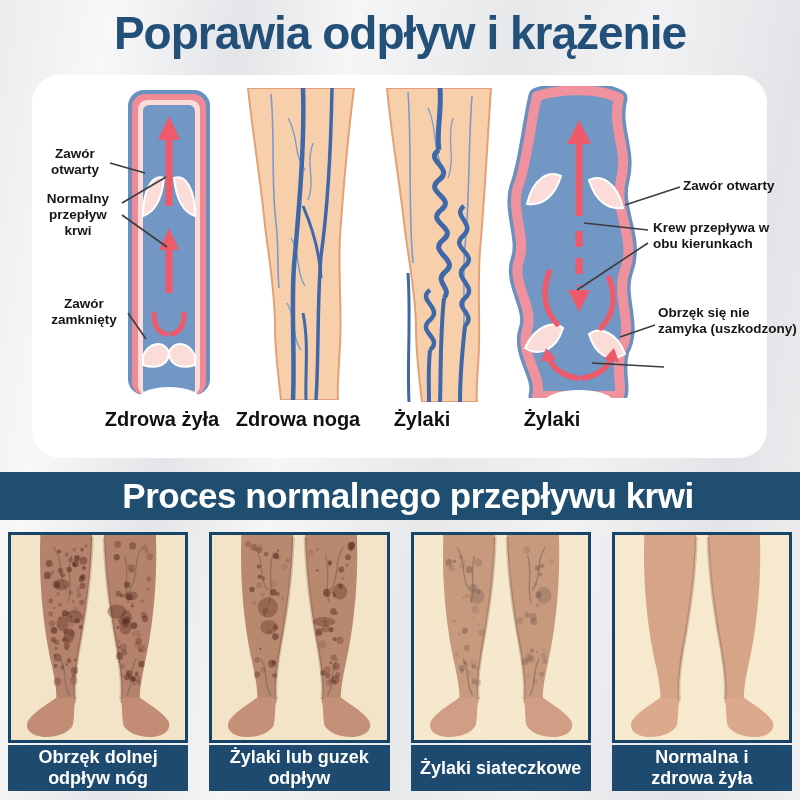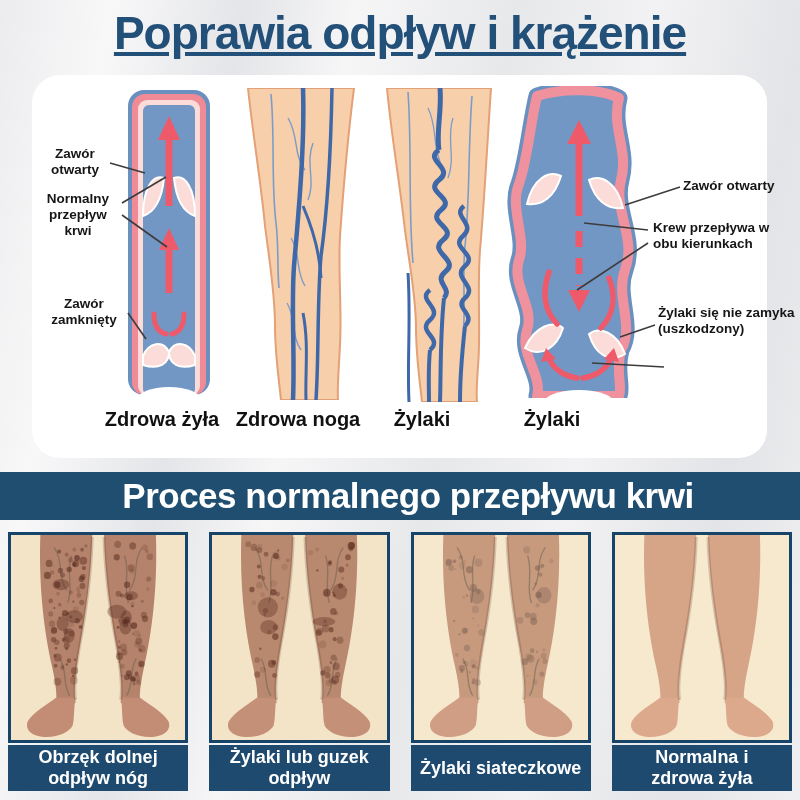--- a/index.html
+++ b/index.html
@@ -37,21 +37,21 @@
   .photo{margin:0;position:relative;height:205px;border:3px solid #17456a;background:#f4e6c9;overflow:hidden;}
   .cap{height:46px;background:#1d4a6e;color:#fff;display:flex;flex-direction:column;
     justify-content:center;align-items:center;text-align:center;font-weight:bold;font-size:18px;line-height:21px;}
   .cap span{display:block;}
 </style>
 </head>
 <body>
 
 <div class="page">
 
-  <h1 class="title" style="color: rgb(35, 80, 121); text-decoration: underline;">Poprawia odpływ i krążenie</h1>
+  <h1 class="title" style="color: rgb(35, 80, 121);">Poprawia odpływ i krążenie</h1>
 
   <section class="card">
 
     <div class="diag d1">
       <svg viewBox="0 0 92 307">
         <rect x="5" y="2" width="82" height="305" rx="16" fill="#6a90c0"></rect>
         <rect x="9" y="6" width="74" height="301" rx="13" fill="#ef8a96"></rect>
         <rect x="15" y="12" width="62" height="295" rx="9" fill="#fbdcd8"></rect>
         <rect x="20" y="17" width="52" height="290" rx="6" fill="#7397c4"></rect>
         <path d="M20,128 C20,100 30,86 41,90 C39,110 32,124 20,128 Z" fill="#fbdcd8" stroke="#fff" stroke-width="2"></path>
@@ -126,21 +126,21 @@
       <line x1="616" y1="168" x2="545" y2="215"></line>
       <line x1="623" y1="250" x2="588" y2="262"></line>
       <line x1="632" y1="292" x2="560" y2="288"></line>
     </svg>
 
     <div class="lbl lb1">Zawór otwarty</div>
     <div class="lbl lb2">Normalny przepływ krwi</div>
     <div class="lbl lb3">Zawór zamknięty</div>
     <div class="lbl lb4">Zawór otwarty</div>
     <div class="lbl lb5">Krew przepływa w obu kierunkach</div>
-    <div class="lbl lb6">Żylaki się nie zamyka (uszkodzony)</div>
+    <div class="lbl lb6">Obrzęk się nie zamyka (uszkodzony)</div>
 
     <div class="dcap dc1">Zdrowa żyła</div>
     <div class="dcap dc2">Zdrowa noga</div>
     <div class="dcap dc3">Żylaki</div>
     <div class="dcap dc4">Żylaki</div>
   </section>
 
   <div class="banner" style="background: rgb(31, 78, 112); padding-left: 8px;">
     <span>Proces normalnego przepływu krwi</span>
   </div>

